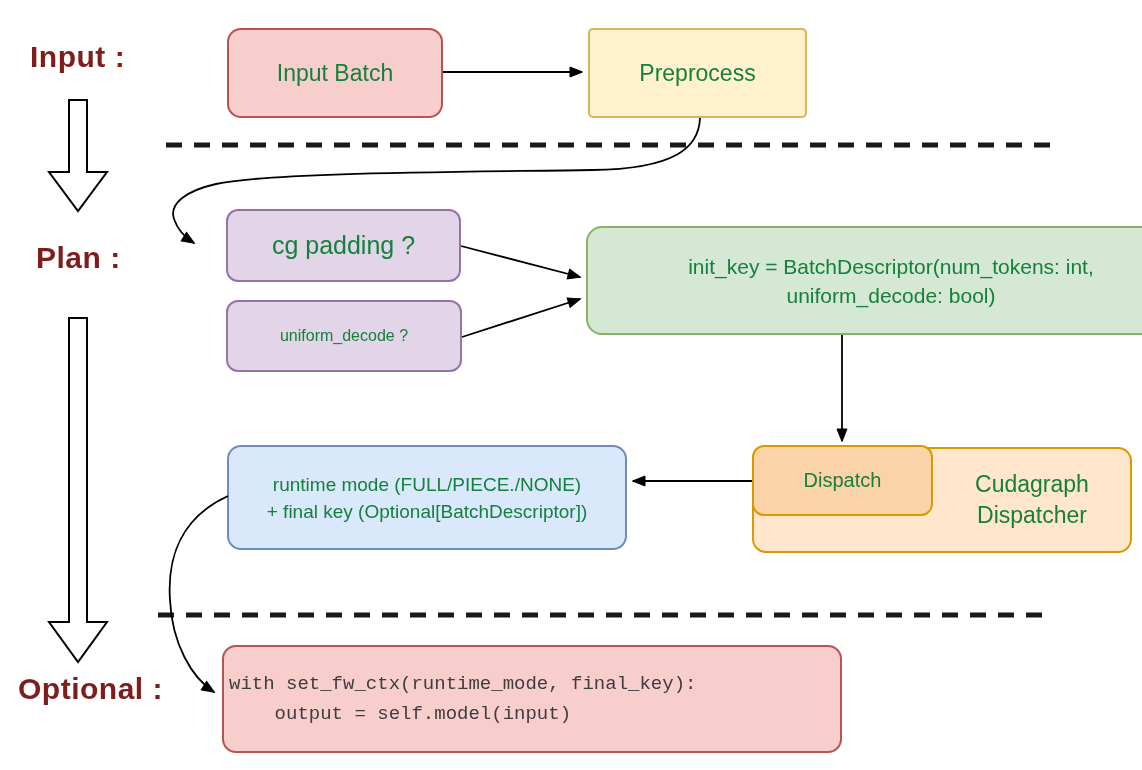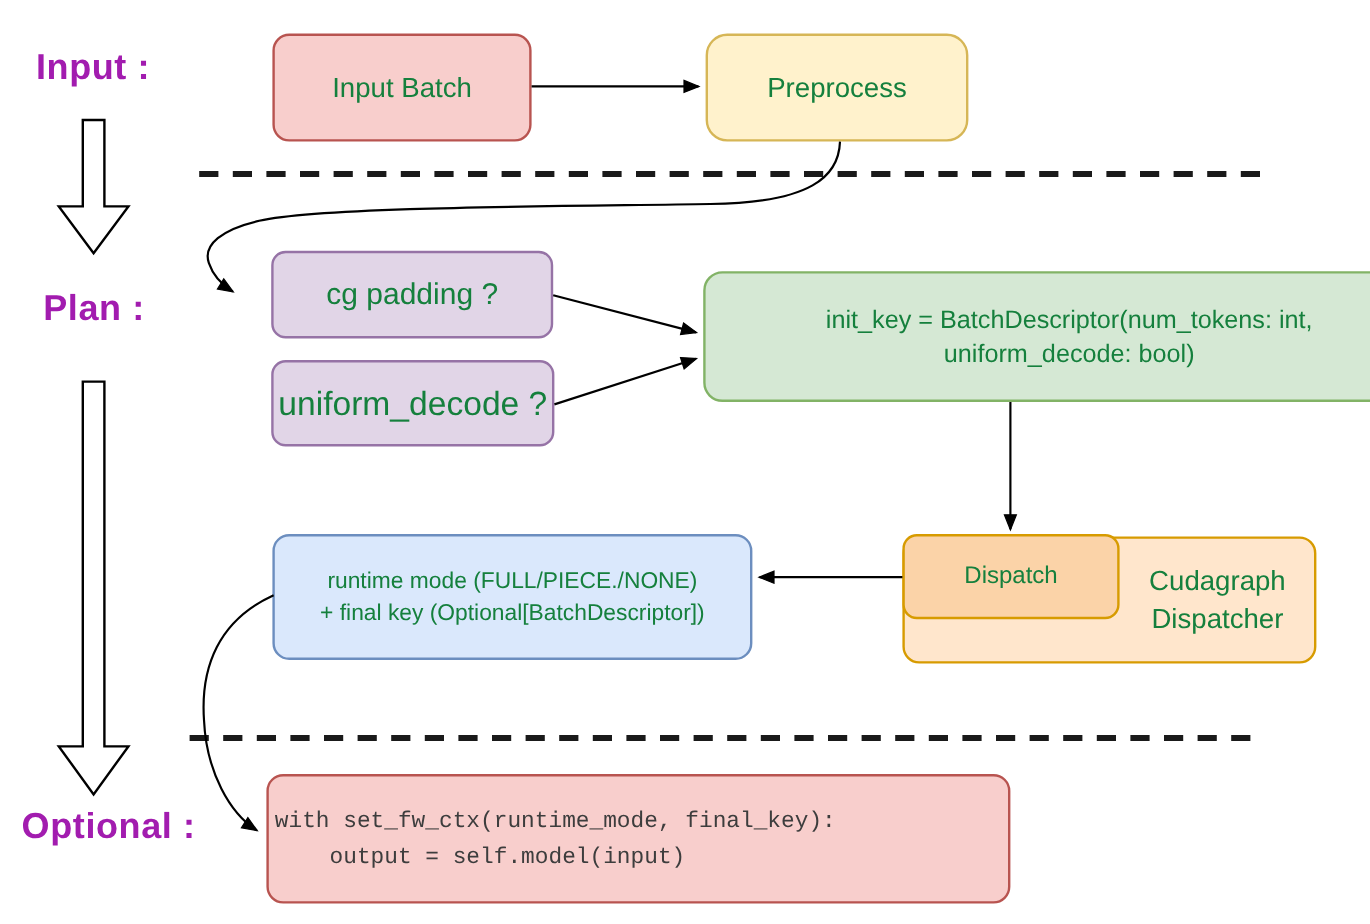--- a/index.html
+++ b/index.html
@@ -6,21 +6,21 @@
   .canvas{
     position:relative;width:1142px;height:770px;background:#ffffff;
     font-family:"Liberation Sans",sans-serif;overflow:hidden;
   }
   .node{
     position:absolute;box-sizing:border-box;border:2px solid #000;
     display:flex;flex-direction:column;align-items:center;justify-content:center;
     text-align:center;color:#15803d;z-index:2;line-height:1.25;
   }
   .stage-label{
-    position:absolute;font-weight:bold;font-size:30px;color:#a21caf;
+    position:absolute;font-weight:bold;font-size:30px;color:#7f1d1d;
     white-space:nowrap;z-index:2;letter-spacing:0.5px;
   }
   .codebox{
     font-family:"Liberation Mono","DejaVu Sans Mono",monospace;
     color:#3d3d3d;align-items:flex-start;text-align:left;
   }
   .codebox .codeline{white-space:pre;line-height:30px;font-size:19px;padding-left:5px;}
   svg.overlay{position:absolute;left:0;top:0;z-index:4;pointer-events:none;}
   .nl{display:block;}
 </style>
@@ -30,38 +30,38 @@
 <div class="canvas">
 
   <div class="stage-label" style="left:30px;top:40px;">Input :</div>
   <div class="stage-label" style="left:36px;top:241px;">Plan :</div>
   <div class="stage-label" style="left:18px;top:672px;">Optional :</div>
 
   <div class="node" style="left: 227px; top: 28px; width: 216px; height: 90px; border-radius: 14px; font-size: 23px; background-color: rgb(248, 206, 204); border-color: rgb(184, 84, 80);">
     <span>Input Batch</span>
   </div>
 
-  <div class="node" style="left: 588px; top: 28px; width: 219px; height: 90px; border-radius: 18px; font-size: 23px; background-color: rgb(255, 242, 204); border-color: rgb(214, 182, 86);">
+  <div class="node" style="left: 588px; top: 28px; width: 219px; height: 90px; border-radius: 5px; font-size: 23px; background-color: rgb(255, 242, 204); border-color: rgb(214, 182, 86);">
     <span>Preprocess</span>
   </div>
 
   <div class="node" style="left: 226px; top: 209px; width: 235px; height: 73px; border-radius: 12px; font-size: 25px; background-color: rgb(225, 213, 231); border-color: rgb(150, 115, 166);">
     <span>cg padding ?</span>
   </div>
 
-  <div class="node" style="left: 226px; top: 300px; width: 236px; height: 72px; border-radius: 12px; font-size: 28px; background-color: rgb(225, 213, 231); border-color: rgb(150, 115, 166);">
+  <div class="node" style="left: 226px; top: 300px; width: 236px; height: 72px; border-radius: 12px; font-size: 16px; background-color: rgb(225, 213, 231); border-color: rgb(150, 115, 166);">
     <span>uniform_decode ?</span>
   </div>
 
   <div class="node" style="left: 586px; top: 226px; width: 610px; height: 109px; border-radius: 16px; font-size: 21px; line-height: 29px; background-color: rgb(213, 232, 212); border-color: rgb(130, 179, 102);">
     <span class="nl">init_key = BatchDescriptor(num_tokens: int,</span>
     <span class="nl">uniform_decode: bool)</span>
   </div>
 
-  <div class="node" style="left: 752px; top: 447px; width: 345px; height: 106px; border-radius: 14px; font-size: 23px; line-height: 31px; z-index: 1; padding-left: 180px; background-color: rgb(255, 230, 204); border-color: rgb(215, 155, 0);">
+  <div class="node" style="left: 752px; top: 447px; width: 380px; height: 106px; border-radius: 14px; font-size: 23px; line-height: 31px; z-index: 1; padding-left: 180px; background-color: rgb(255, 230, 204); border-color: rgb(215, 155, 0);">
     <span class="nl">Cudagraph</span>
     <span class="nl">Dispatcher</span>
   </div>
 
   <div class="node" style="left: 752px; top: 445px; width: 181px; height: 71px; border-radius: 12px; font-size: 20px; z-index: 3; background-color: rgb(251, 211, 168); border-color: rgb(215, 155, 0);">
     <span>Dispatch</span>
   </div>
 
   <div class="node" style="left: 227px; top: 445px; width: 400px; height: 105px; border-radius: 14px; font-size: 19px; line-height: 27px; background-color: rgb(218, 232, 252); border-color: rgb(108, 142, 191);">
     <span class="nl">runtime mode (FULL/PIECE./NONE)</span>

